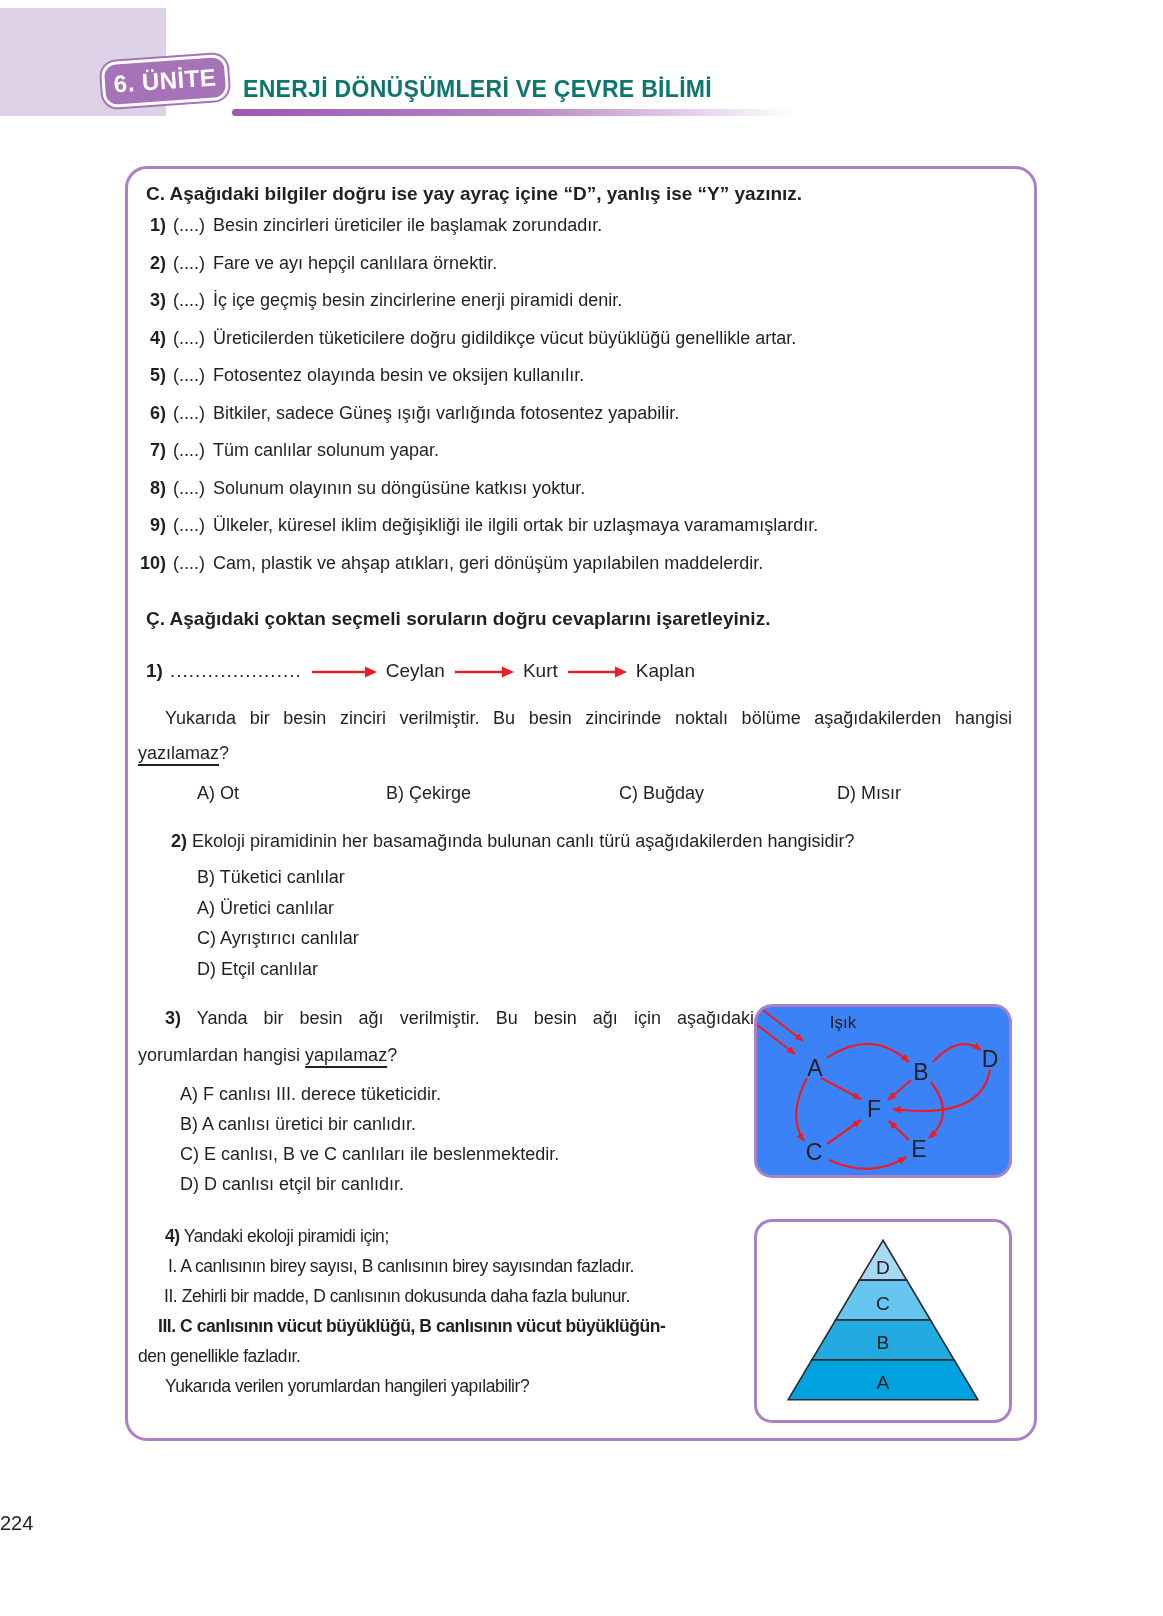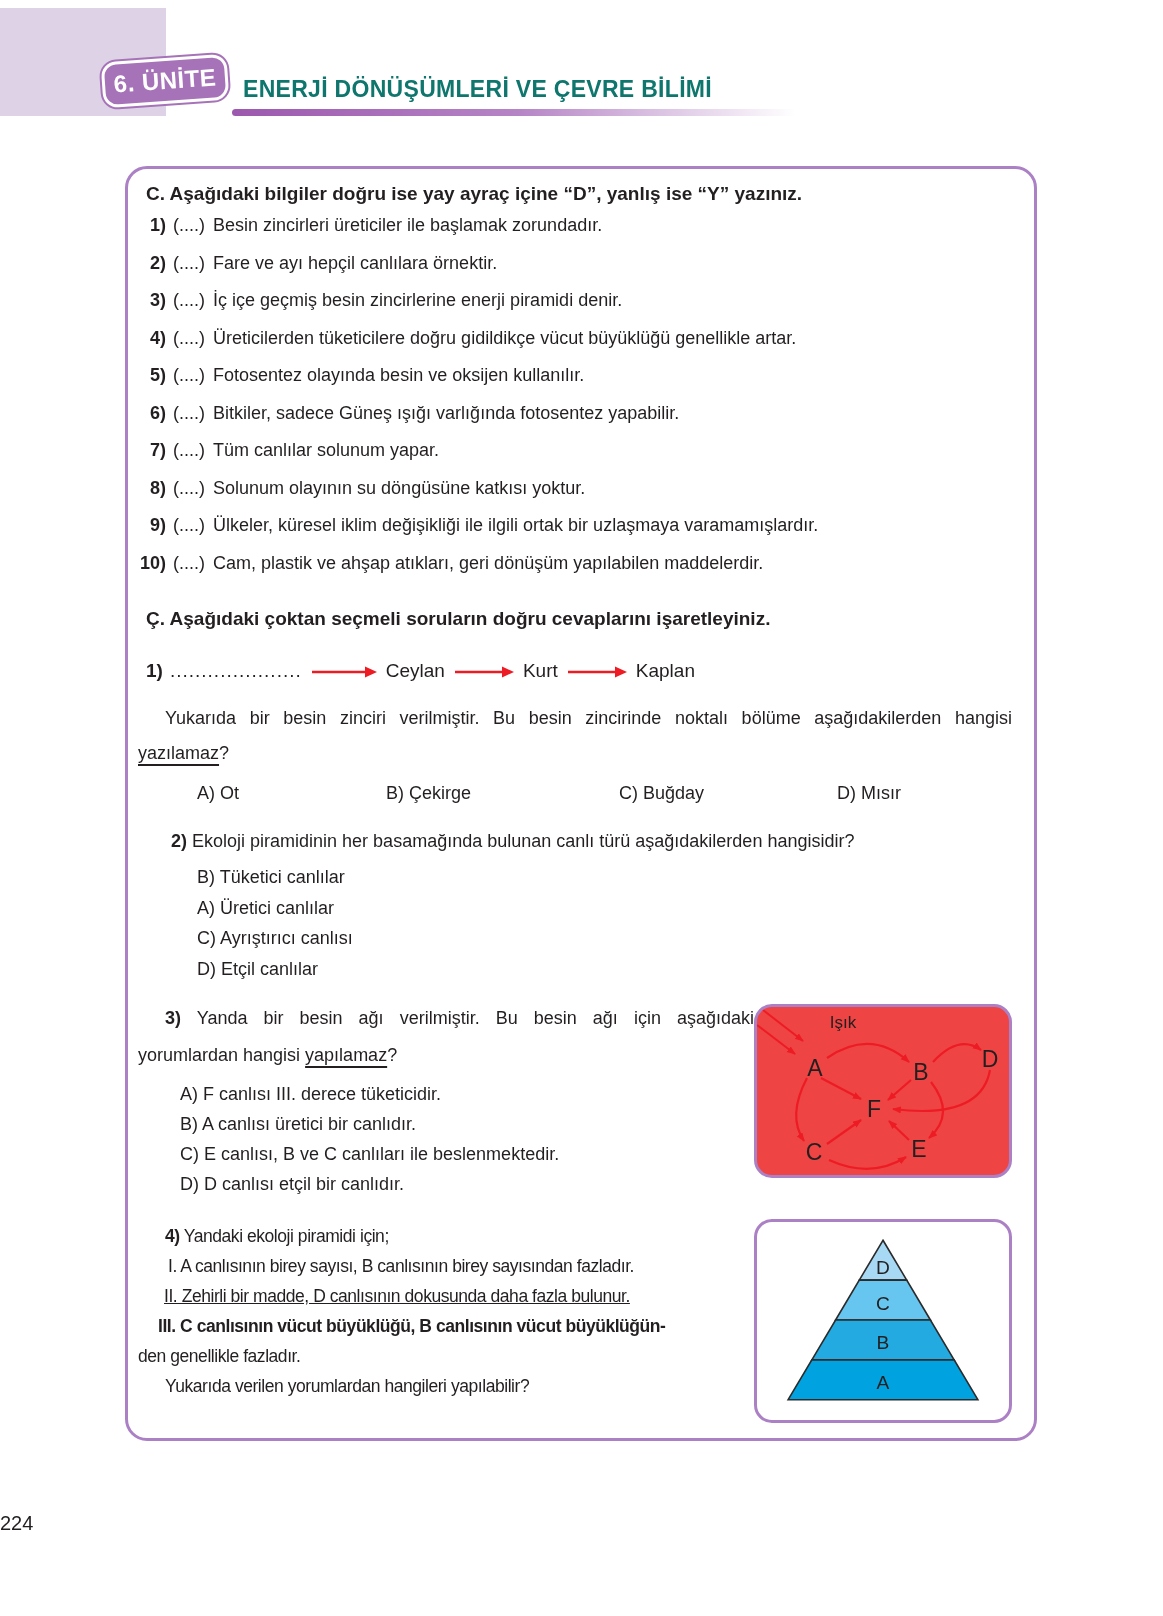--- a/index.html
+++ b/index.html
@@ -54,29 +54,29 @@
   .q2-line { margin-top:24px; padding-left:33px; }
   .v-options { margin-top:10px; padding-left:59px; line-height:30.5px; }
   
   .two-col { display:flex; margin-top:22px; }
   .col-left { flex:1; padding-right:0; }
   .q3-line1 { padding-left:27px; }
   .q3-line2 { margin-top:11px; line-height:28px; }
   .q3-opts { margin-top:10px; padding-left:42px; line-height:30px; }
   .dia-box {
     width:258px; height:174px; border:3px solid #ab80c5; border-radius:18px;
-    flex:none; margin-top:-2px; overflow:hidden; background:#ef4444;
+    flex:none; margin-top:-2px; overflow:hidden; background:#3b82f6;
   }
   .pyr-box {
     width:258px; height:204px; border:3px solid #ab80c5; border-radius:18px;
     flex:none; margin-top:-2px; display:flex; align-items:center; justify-content:center; background:#fff;
   }
   .q4-row { }
   .q4-left { letter-spacing:-0.45px; font-size:17.5px; line-height:30px; }
-  .pl27 { padding-left:27px; } .pl30 { padding-left:30px; } .pl26 { padding-left:26px;text-decoration:underline; } .pl20 { padding-left:20px;font-weight:bold; }
+  .pl27 { padding-left:27px; } .pl30 { padding-left:30px; } .pl26 { padding-left:26px; } .pl20 { padding-left:20px;font-weight:bold; }
   .q4-opts-row { margin-top:18px; }
   .page-num { position:absolute; top:1512px; left:0; width:100%; text-align:left; font-size:20px; }
   svg text { font-family:"Liberation Sans", sans-serif; }
 </style>
 </head>
 <body>
 
 <div class="corner-block"></div>
 <div class="unit-badge">
   <span>6. ÜNİTE</span>
@@ -175,21 +175,21 @@
     <span>D) Mısır</span>
   </div>
 
   <div class="q2-line">
     <span class="bold">2)</span>
     <span>Ekoloji piramidinin her basamağında bulunan canlı türü aşağıdakilerden hangisidir?</span>
   </div>
   <div class="v-options">
     <div>B) Tüketici canlılar</div>
     <div>A) Üretici canlılar</div>
-    <div>C) Ayrıştırıcı canlısı</div>
+    <div>C) Ayrıştırıcı canlılar</div>
     <div>D) Etçil canlılar</div>
   </div>
 
   <div class="two-col">
     <div class="col-left">
       <div class="jline q3-line1"><span class="bold">3)</span> <span>Yanda bir besin ağı verilmiştir. Bu besin ağı için aşağıdaki</span></div>
       <div class="q3-line2"><span>yorumlardan hangisi </span><span class="uline">yapılamaz</span><span>?</span></div>
       <div class="q3-opts">
         <div>A) F canlısı III. derece tüketicidir.</div>
         <div>B) A canlısı üretici bir canlıdır.</div>

